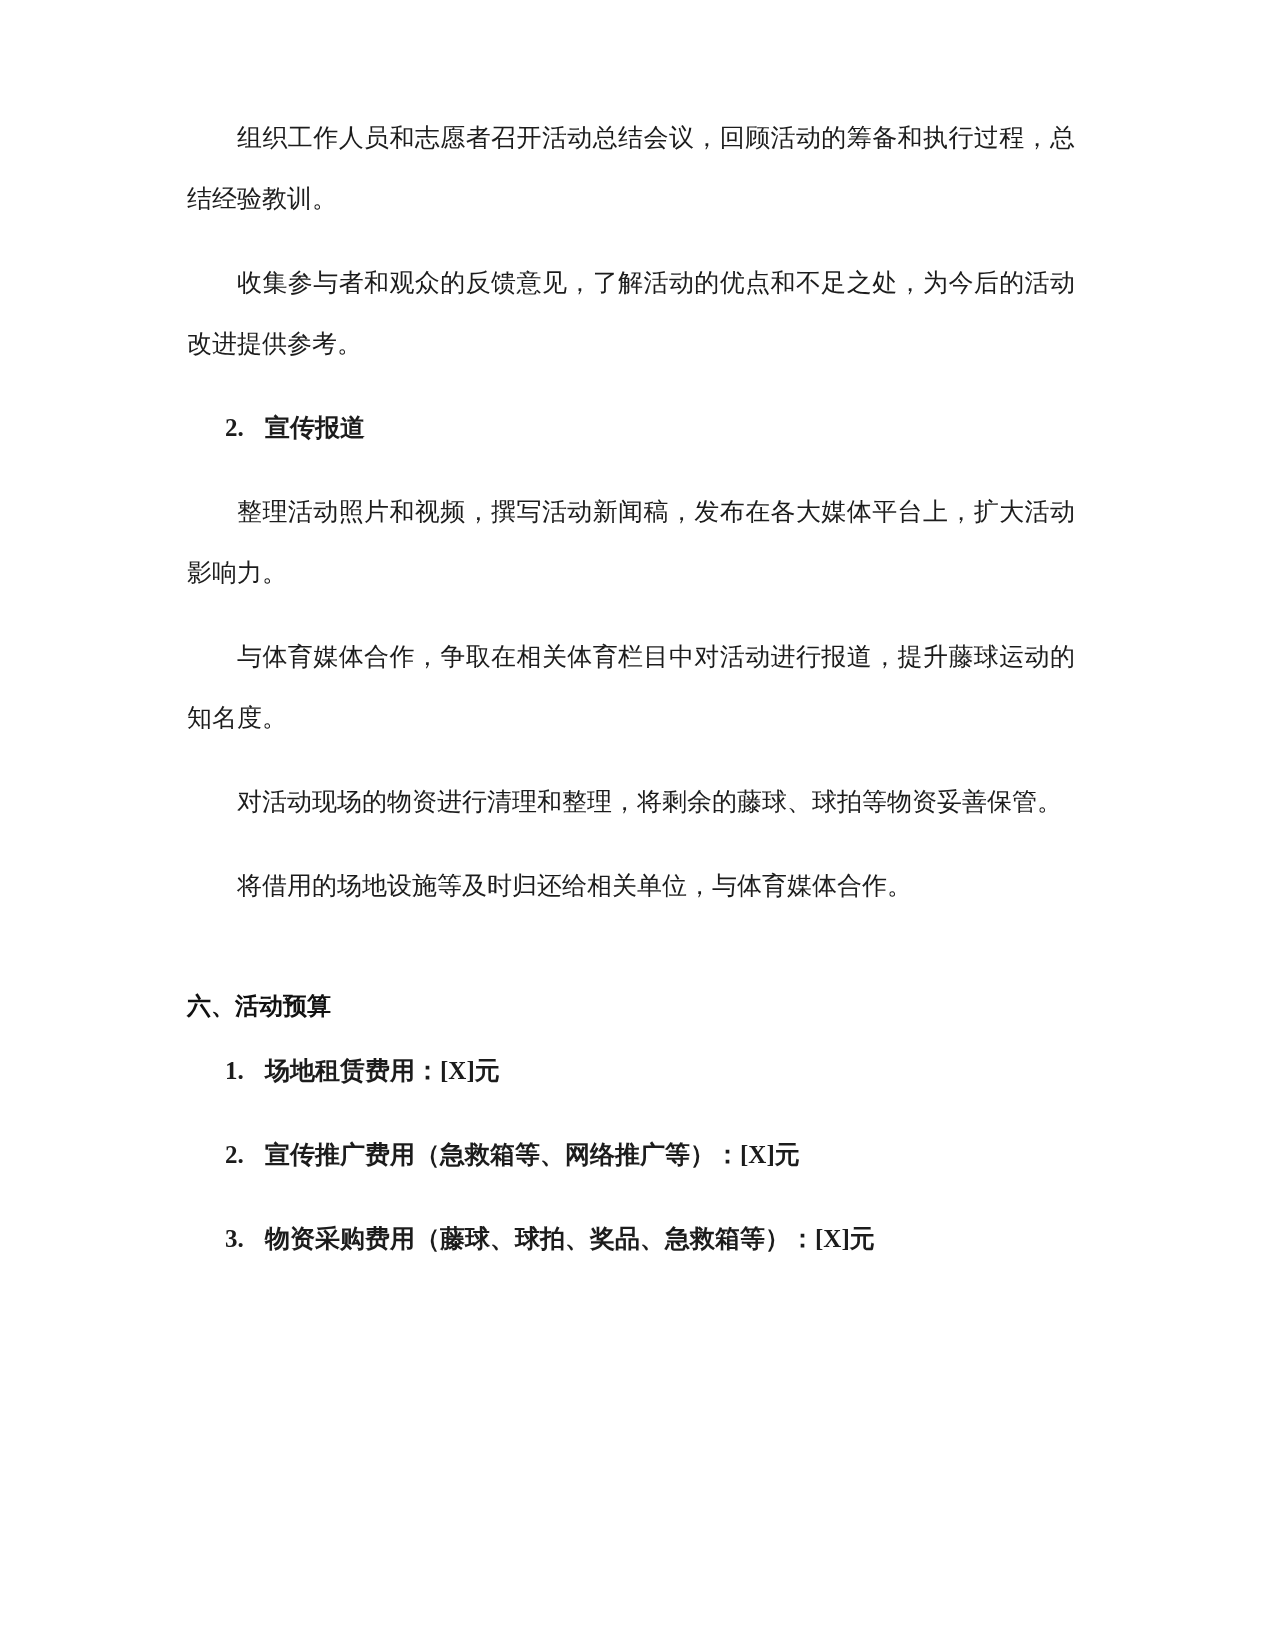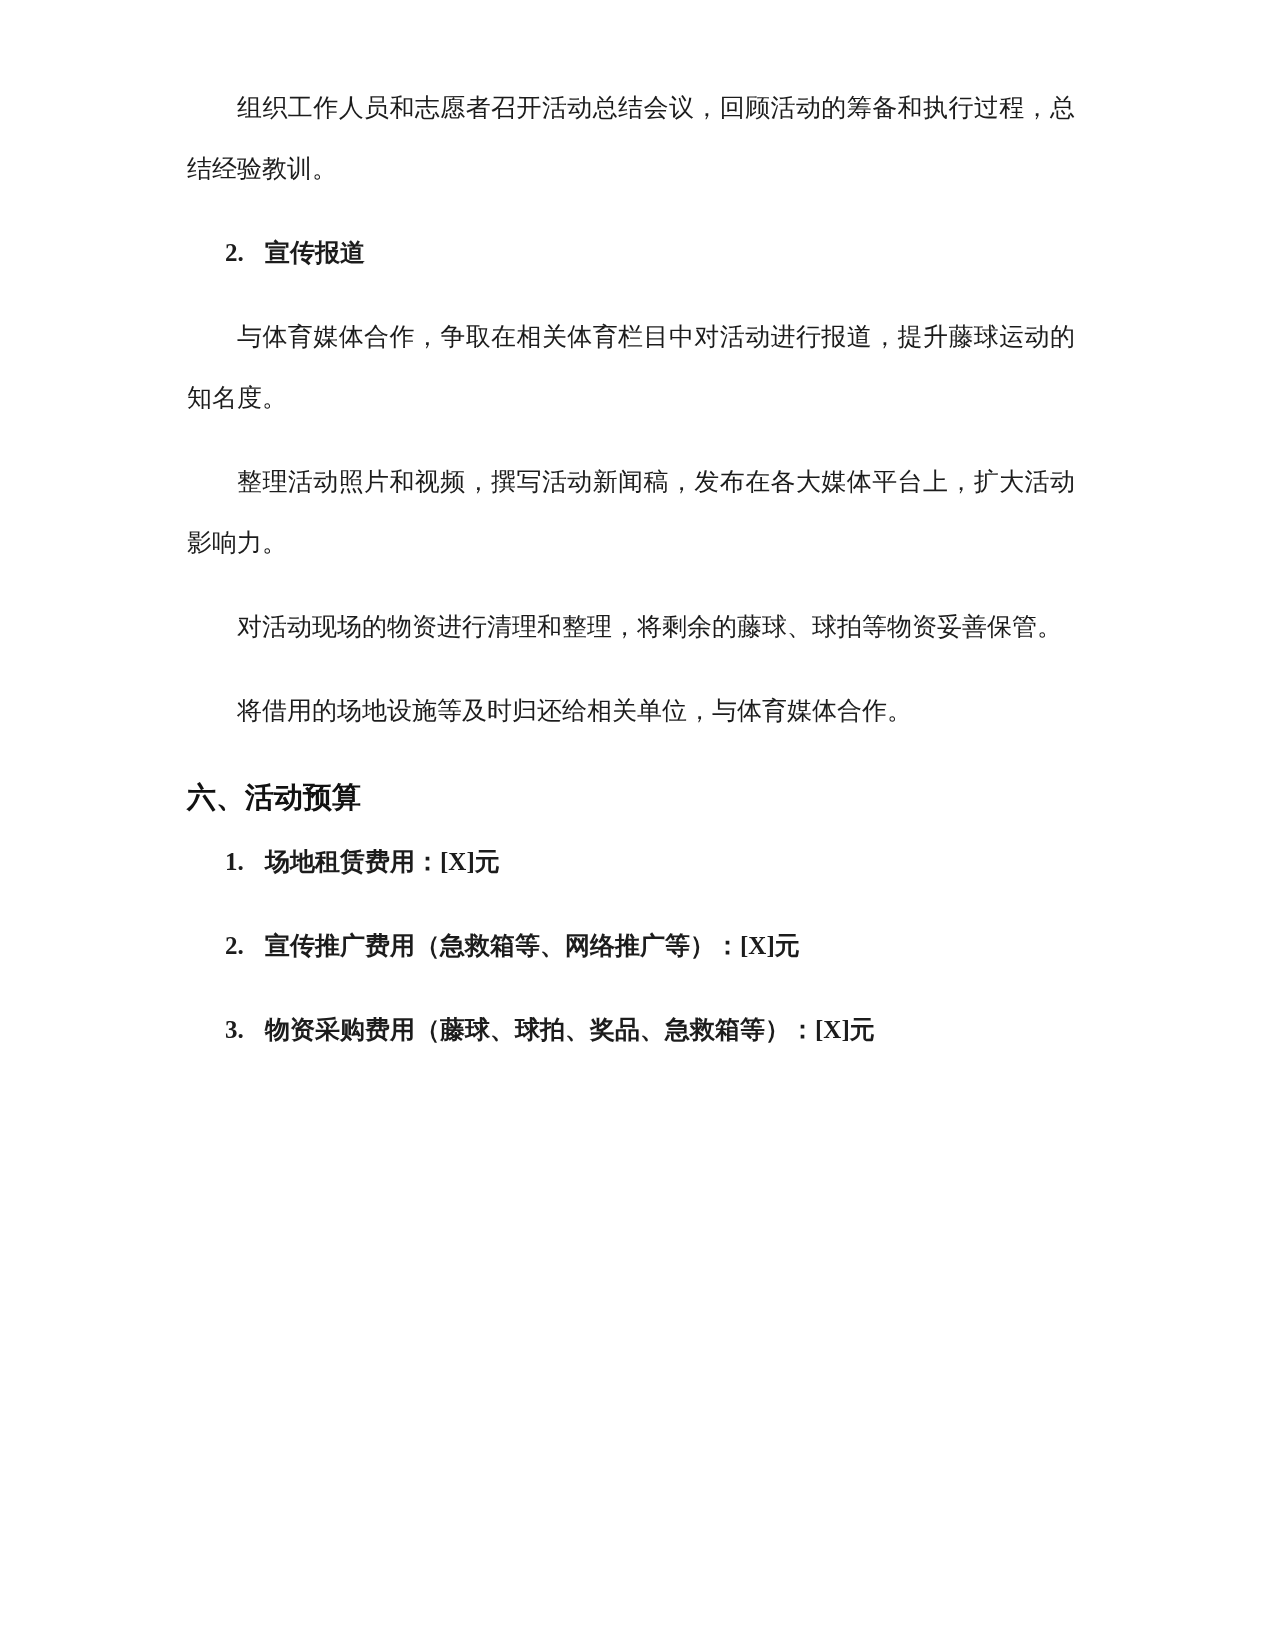--- a/index.html
+++ b/index.html
@@ -10,21 +10,21 @@
   .page {
     position: relative;
     width: 1275px;
     height: 1650px;
     background: #ffffff;
     overflow: hidden;
   }
   .content {
     box-sizing: border-box;
     width: 1275px;
-    padding: 77px 200px 0 187px;
+    padding: 107px 200px 0 187px;
     font-family: "Liberation Serif", "DejaVu Serif", serif;
     font-size: 25px;
     color: #1c1c1c;
   }
   .para {
     margin: 0 0 23px 0;
     line-height: 61px;
     text-align: justify;
     text-justify: inter-ideograph;
     text-indent: 2em;
@@ -36,42 +36,43 @@
     text-align: left;
     font-weight: bold;
   }
   .item .num {
     display: inline-block;
     width: 40px;
   }
   .heading {
     font-family: "Liberation Sans", "DejaVu Sans", sans-serif;
     font-weight: bold;
-    font-size: 29px;
+    font-size: 24px;
     line-height: 44px;
     color: #111111;
-    margin: 34px 0 12px 0;
+    margin: 68px 0 12px 0;
   }
 </style>
 </head>
 <body>
 
 <div class="page">
   <div class="content">
 
     <p class="para">组织工作人员和志愿者召开活动总结会议，回顾活动的筹备和执行过程，总结经验教训。</p>
 
+    <p class="para">收集参与者和观众的反馈意见，了解活动的优点和不足之处，为今后的活动改进提供参考。</p>
 
     <div class="item">
       <span class="num">2.</span><span class="item-text">宣传报道</span>
     </div>
 
+    <p class="para">整理活动照片和视频，撰写活动新闻稿，发布在各大媒体平台上，扩大活动影响力。</p>
+
     <p class="para">与体育媒体合作，争取在相关体育栏目中对活动进行报道，提升藤球运动的知名度。</p>
-
-    <p class="para">整理活动照片和视频，撰写活动新闻稿，发布在各大媒体平台上，扩大活动影响力。</p>
 
 
     <p class="para">对活动现场的物资进行清理和整理，将剩余的藤球、球拍等物资妥善保管。</p>
 
     <p class="para">将借用的场地设施等及时归还给相关单位，与体育媒体合作。</p>
 
     <h2 class="heading">六、活动预算</h2>
 
     <div class="item">
       <span class="num">1.</span><span class="item-text">场地租赁费用：[X]元</span>

